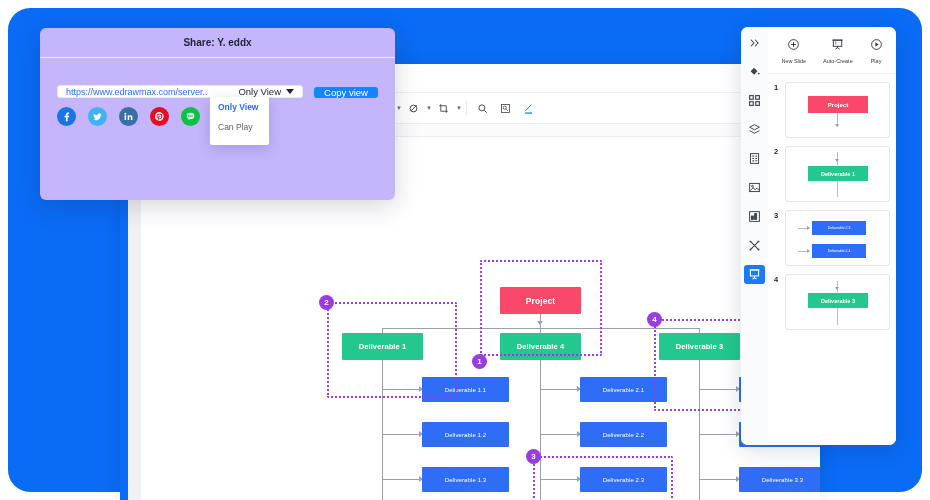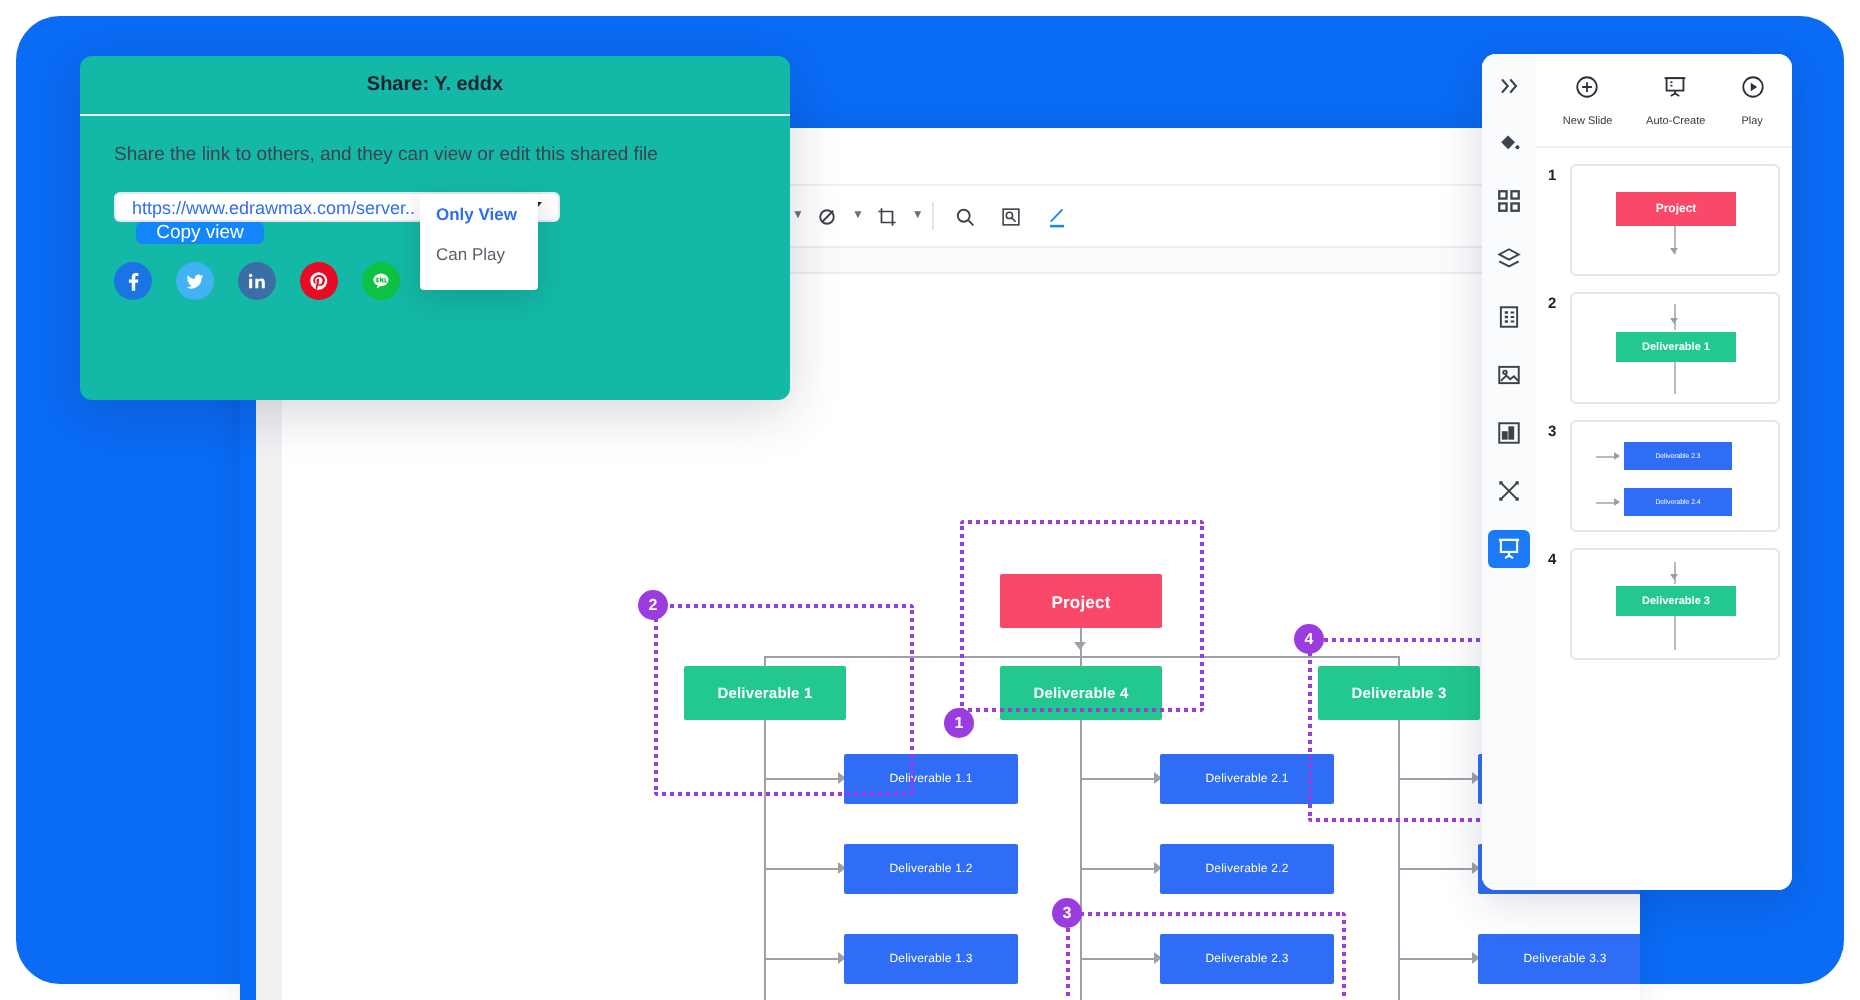--- a/index.html
+++ b/index.html
@@ -108,33 +108,33 @@
     width: 15px; height: 15px; border-radius: 50%;
     background: #9a3ce0; color: #fff;
     font-size: 8px; font-weight: bold;
     display: flex; align-items: center; justify-content: center;
     z-index: 5;
   }
 
   
   .share-dialog {
     position: absolute; left: 40px; top: 28px; width: 355px; height: 172px;
-    background: #14b8a6; border-radius: 6px;
+    background: #c4b5fd; border-radius: 6px;
     box-shadow: 0 6px 26px rgba(20,30,55,0.18);
     z-index: 40;
   }
   .share-head {
     height: 30px; border-bottom: 1px solid #eef0f3;
     display: flex; align-items: center; justify-content: center;
   }
   .share-title { font-size: 10px; font-weight: bold; color: #1d2330; }
   .share-body { padding: 14px 17px 0 17px; }
   .share-desc { font-size: 9.5px; color: #3b4250; margin-bottom: 13px; }
 
-  .link-row { display: flex; align-items: flex-start; gap: 0; height: 26px; flex-direction: column; }
+  .link-row { display: flex; align-items: flex-end; gap: 0; height: 26px; }
   .link-field {
     flex: 1; display: flex; align-items: center;
     border: 1px solid #e6e9ee; border-radius: 3px; background:#fff;
     padding: 0 8px; min-width: 0;
   }
   .link-url {
     font-size: 9px; color: #2f6df6; flex: 1;
     white-space: nowrap; overflow: hidden; text-overflow: clip;
   }
   .perm-select {
@@ -422,21 +422,20 @@
         </div>
       </div>
     </div>
   </div>
 
   <div class="share-dialog">
     <div class="share-head">
       <div class="share-title">Share: Y. eddx</div>
     </div>
     <div class="share-body">
-      <div class="share-desc">Share the link to others, and they can view or edit this shared file</div>
 
       <div class="link-row">
         <div class="link-field">
           <div class="link-url">https://www.edrawmax.com/server..</div>
           <div class="perm-select">
             <span>Only View</span>
             <span class="caret-dn"></span>
           </div>
         </div>
         <div class="copy-btn">Copy view</div>

